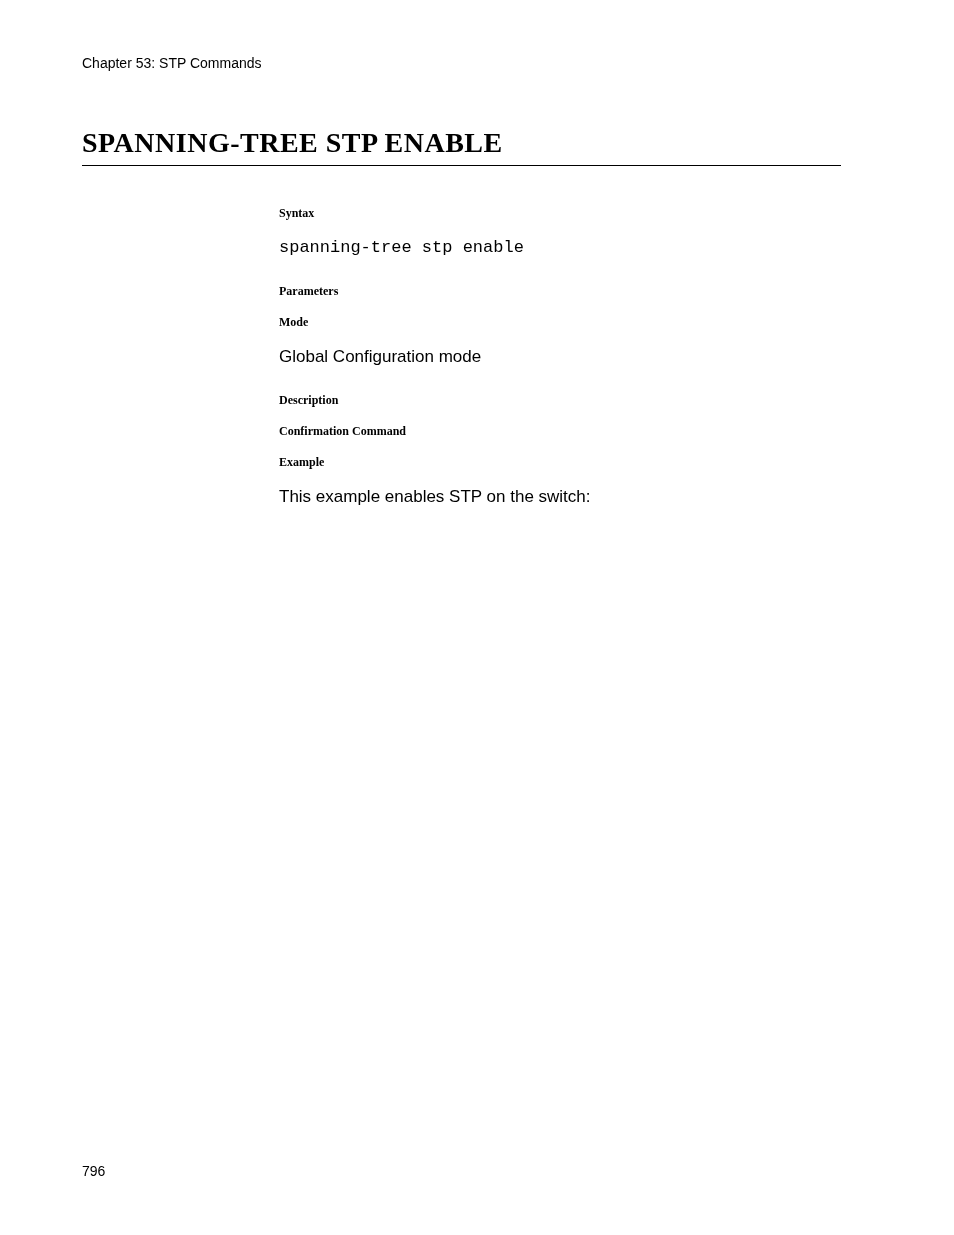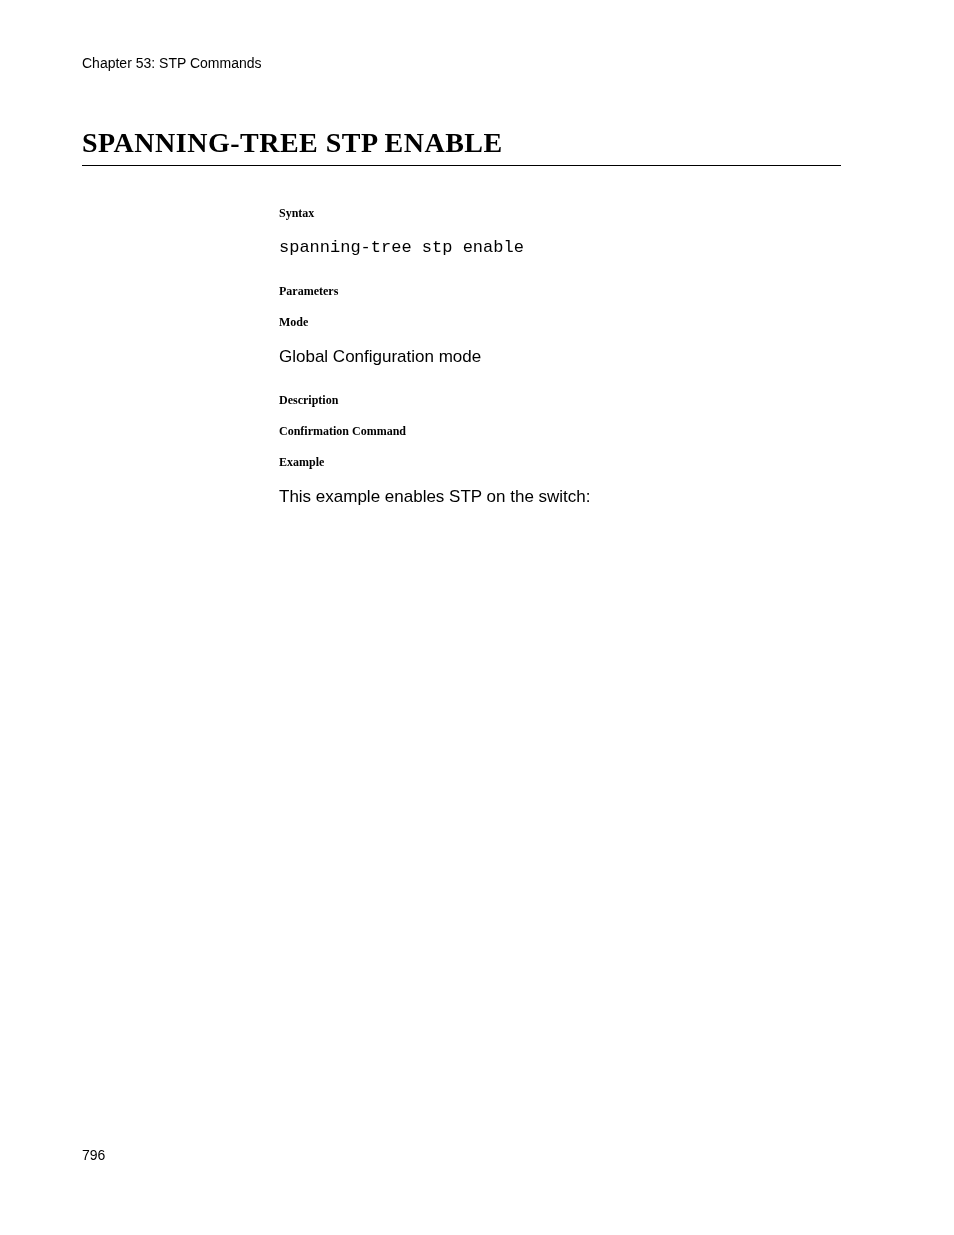--- a/index.html
+++ b/index.html
@@ -49,21 +49,21 @@
       white-space: pre;
     }
     .body-text {
       font-family: Arial, Helvetica, sans-serif;
       font-size: 17px;
       line-height: 1.35;
       margin-bottom: 24px;
     }
     .page-number {
       position: absolute;
-      bottom: 72px;
+      bottom: 56px;
       left: 82px;
       font-family: Arial, Helvetica, sans-serif;
       font-size: 14px;
     }
   </style>
 </head>
 <body>
 
 <div class="page">
   <div class="chapter-header">Chapter 53: STP Commands</div>

